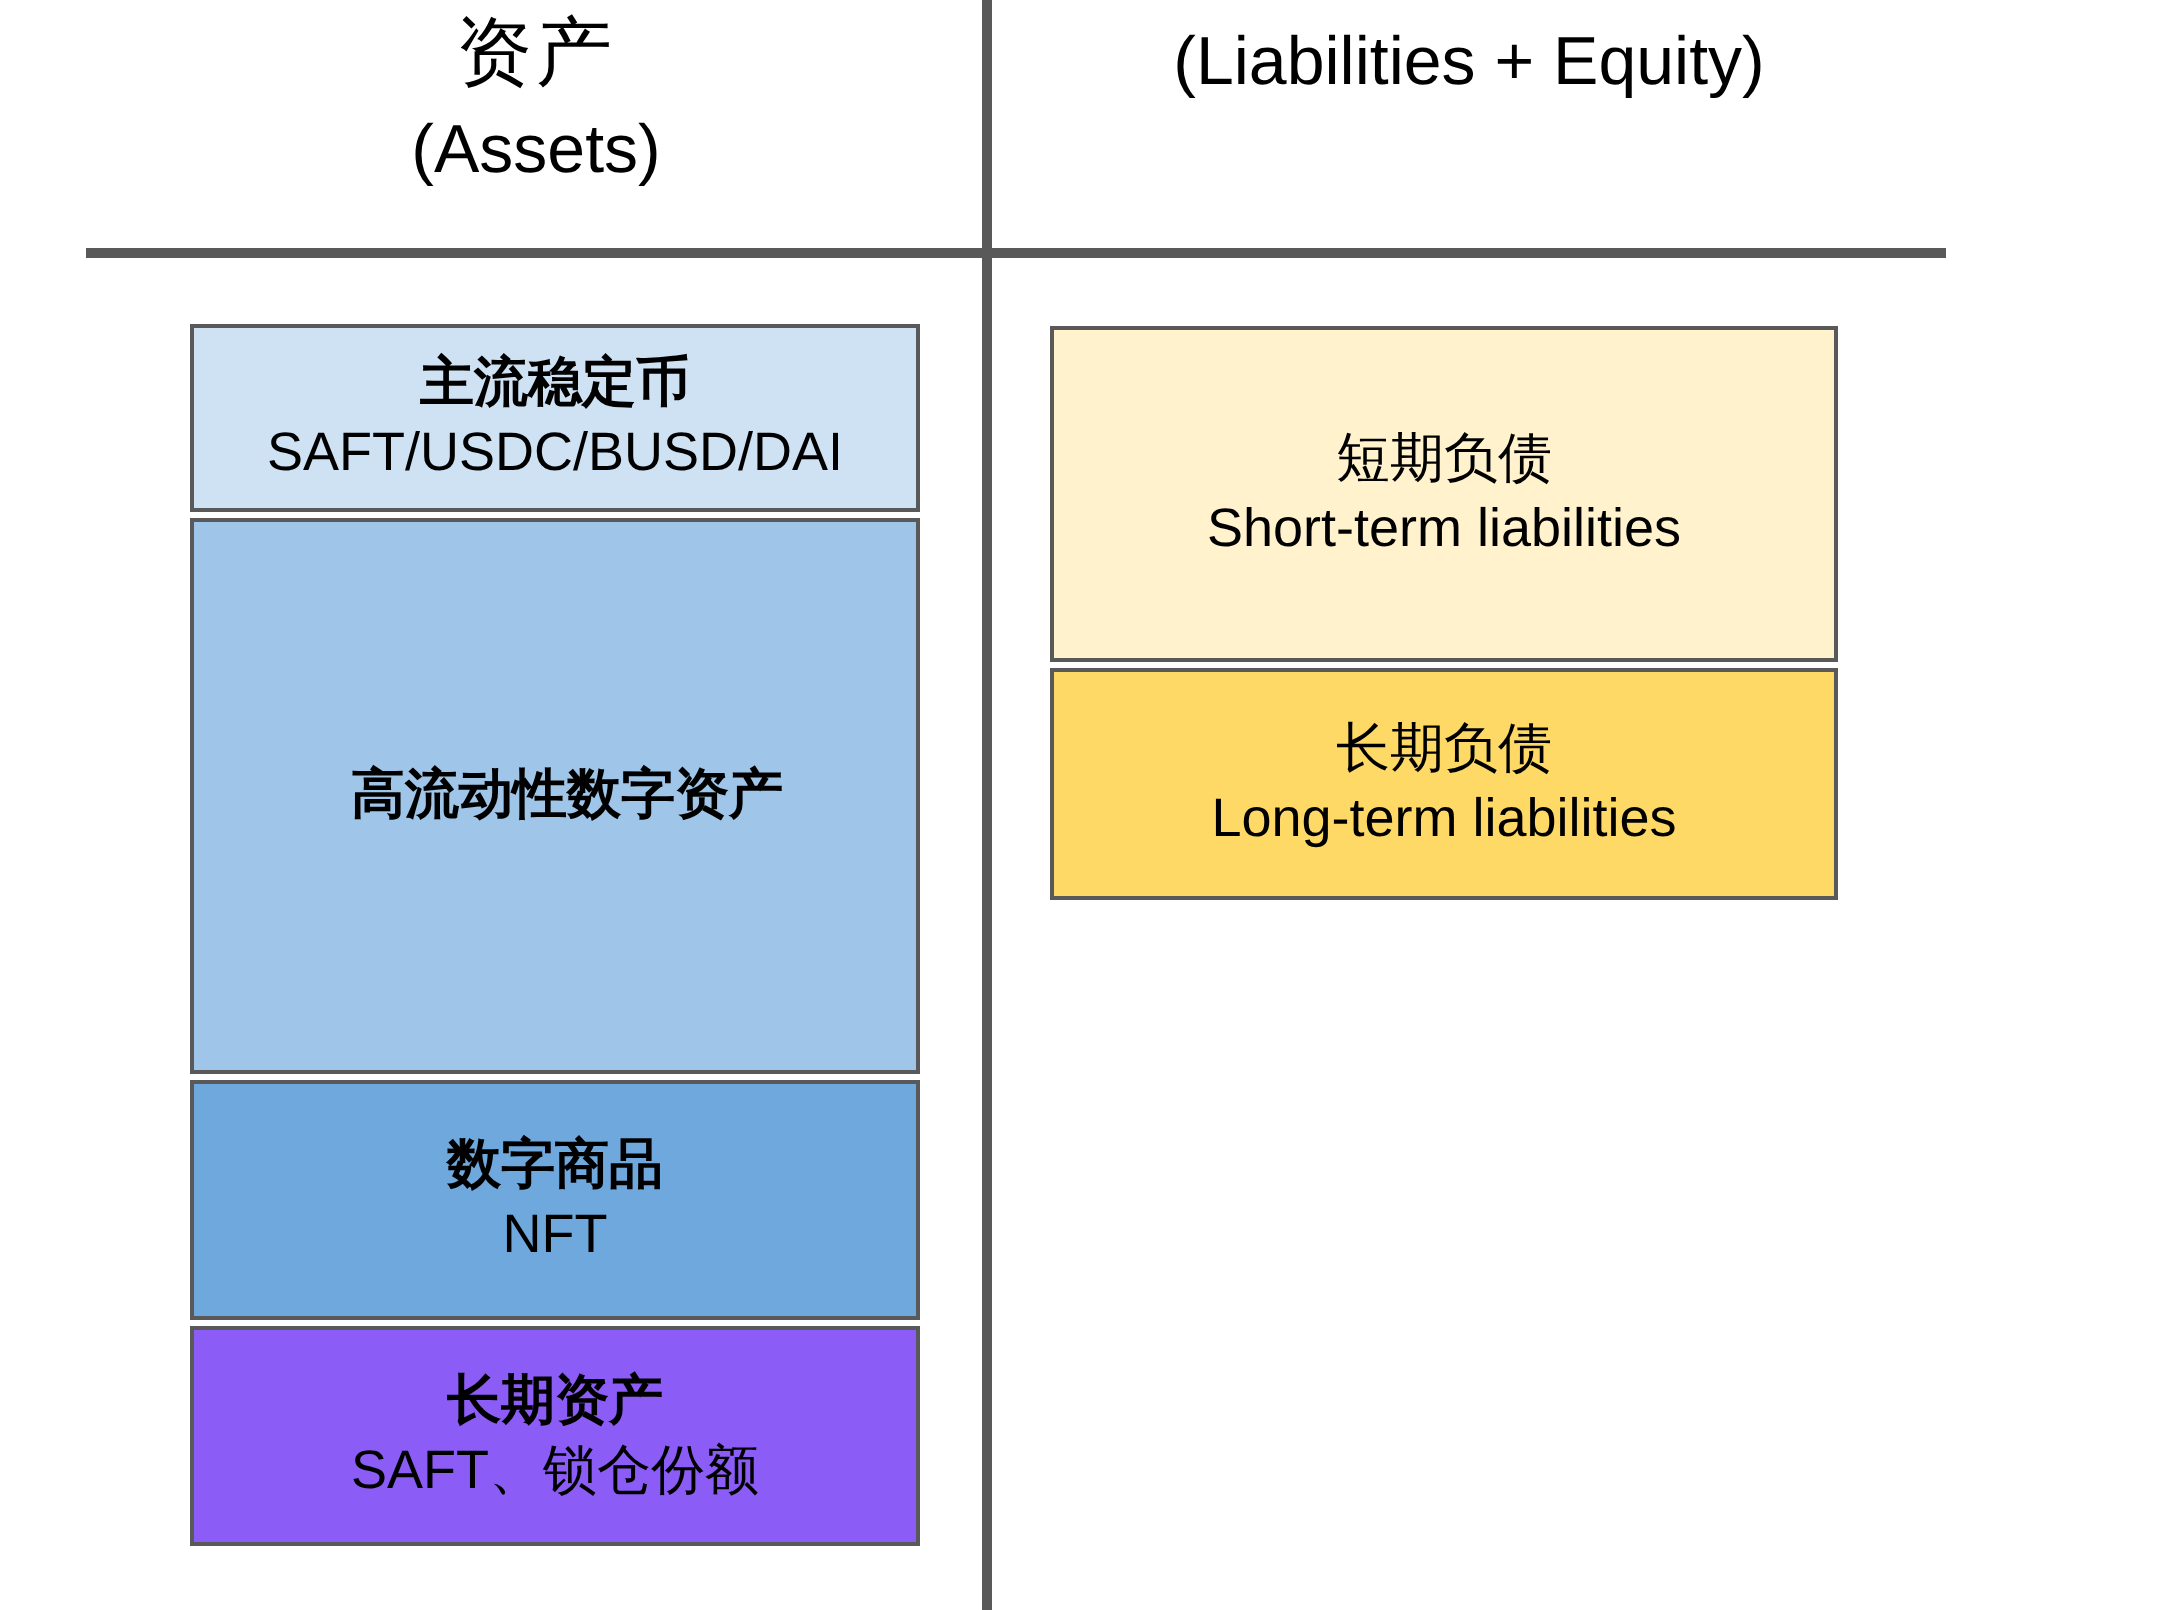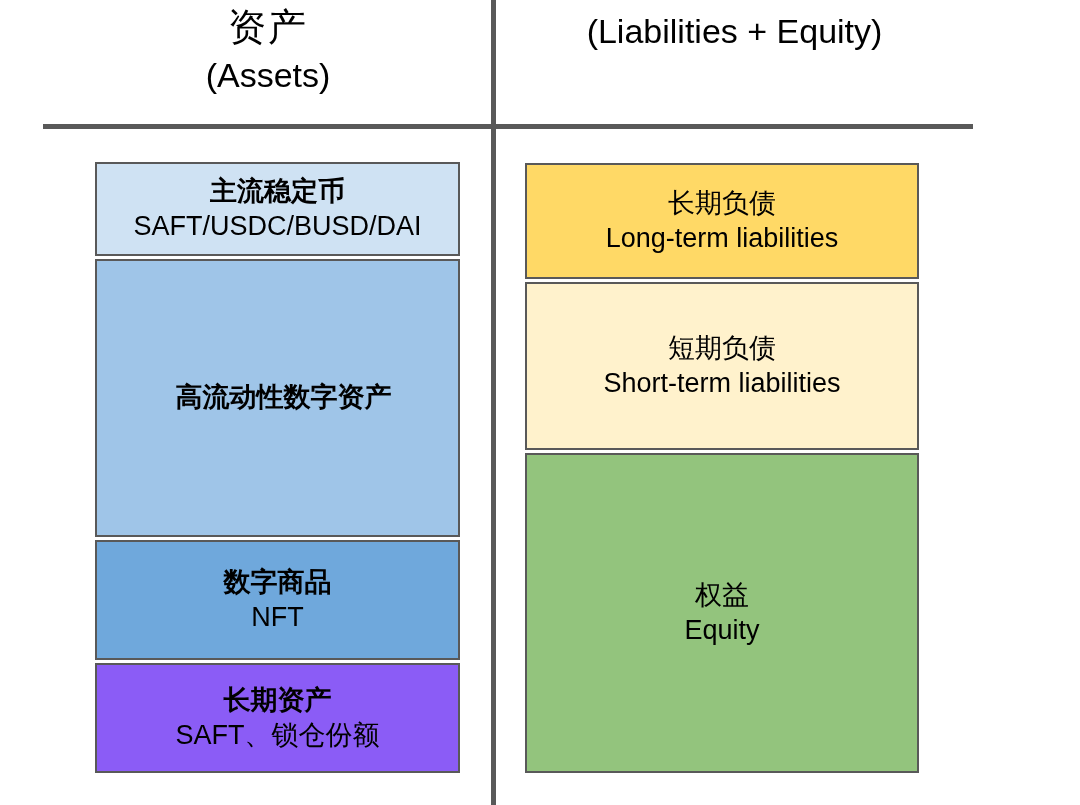--- a/index.html
+++ b/index.html
@@ -124,27 +124,23 @@
       <span class="zh">数字商品</span>
       <span class="sub">NFT</span>
     </div>
     <div class="block b-longterm" style="background-color: #8b5cf6;">
       <span class="zh">长期资产</span>
       <span class="sub">SAFT、锁仓份额</span>
     </div>
   </div>
 
   <div class="stack liabilities">
-    <div class="block b-longliab" style="background-color: rgb(255, 217, 102);">
-      <span class="zh">长期负债</span>
-      <span class="sub">Long-term liabilities</span>
-    </div>
     <div class="block b-shortliab" style="background-color: rgb(255, 242, 204);">
       <span class="zh">短期负债</span>
       <span class="sub">Short-term liabilities</span>
     </div>
-    <div class="block b-equity" style="background-color: rgb(147, 196, 125);">
-      <span class="zh">权益</span>
-      <span class="sub">Equity</span>
+    <div class="block b-longliab" style="background-color: rgb(255, 217, 102);">
+      <span class="zh">长期负债</span>
+      <span class="sub">Long-term liabilities</span>
     </div>
   </div>
 
 </div>
 
 </body></html>

